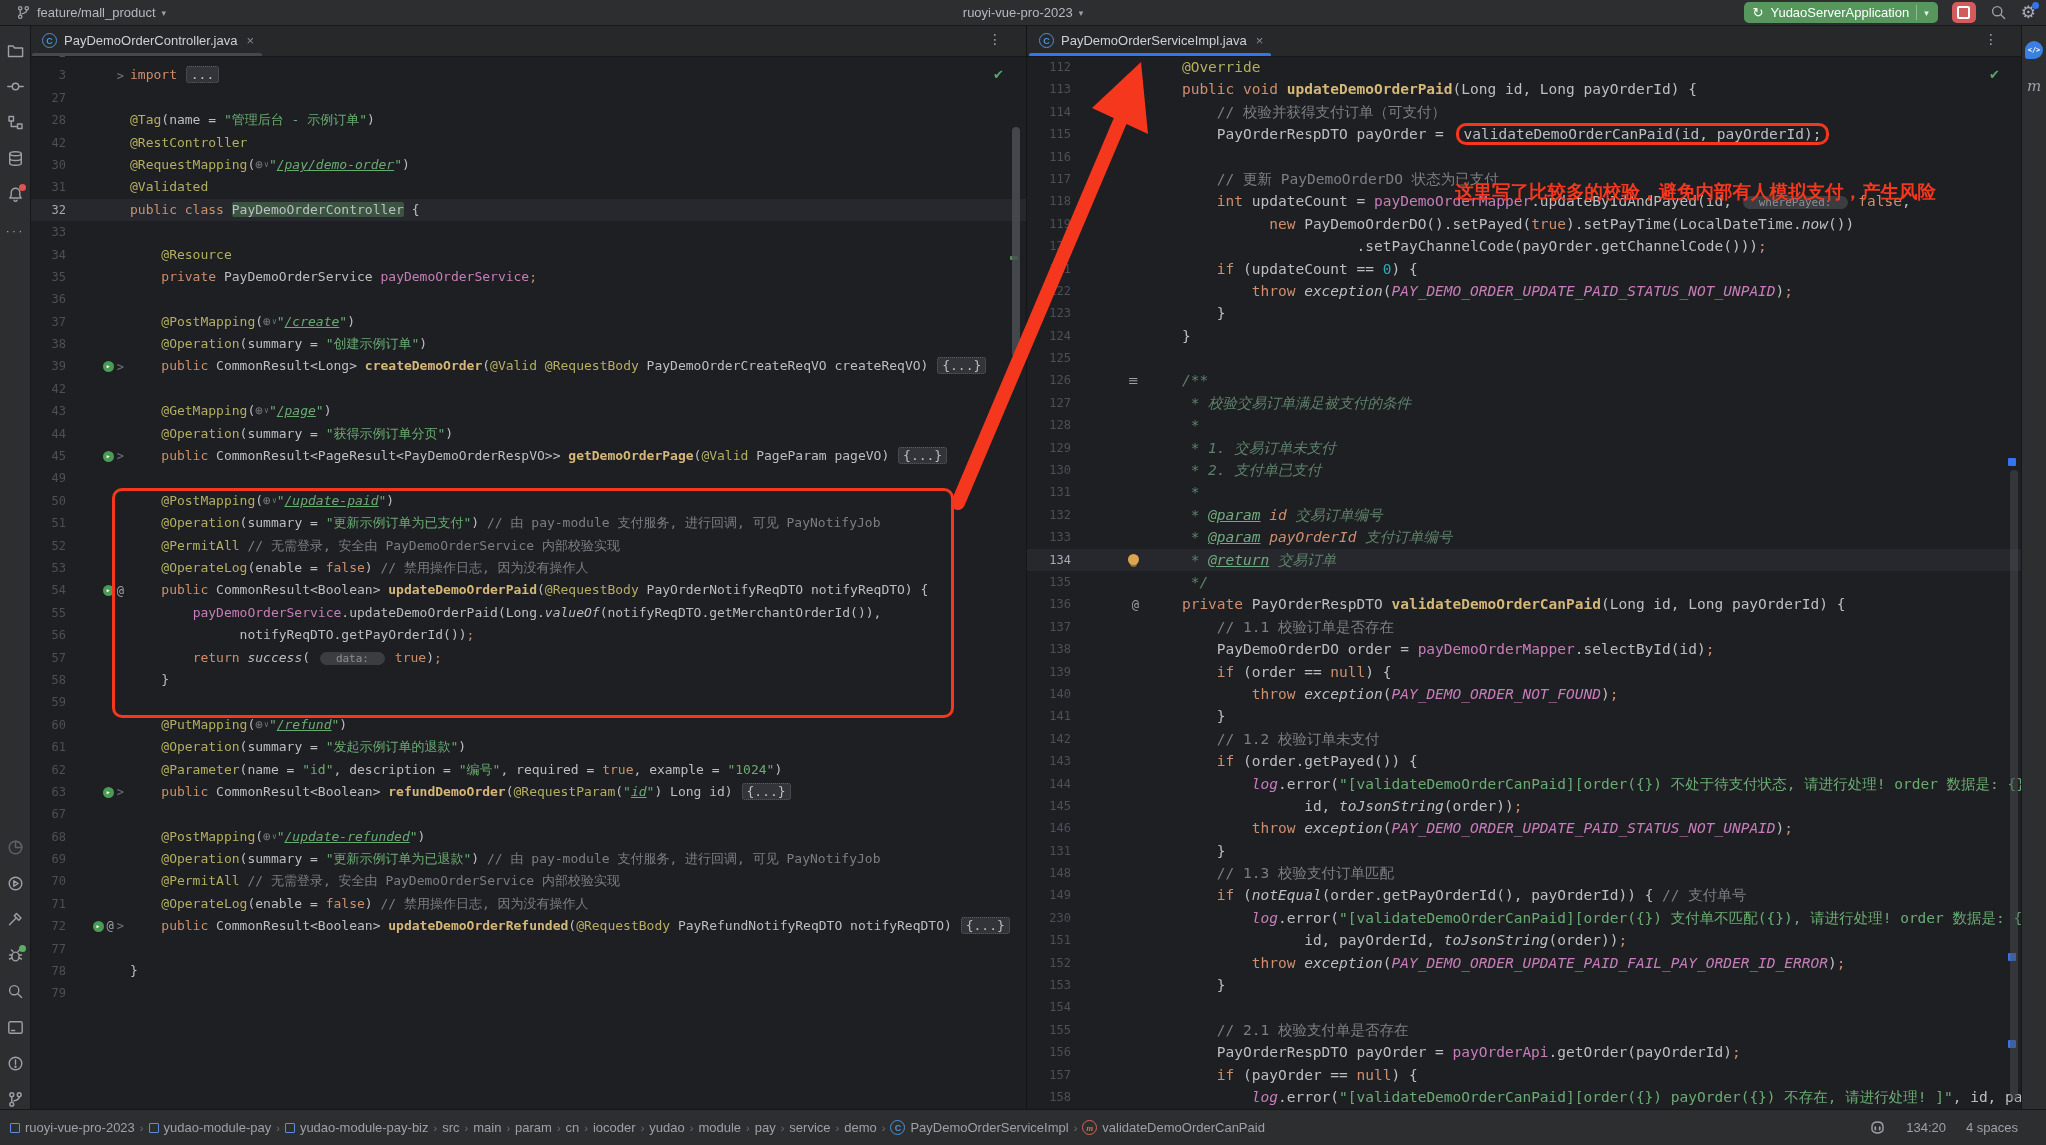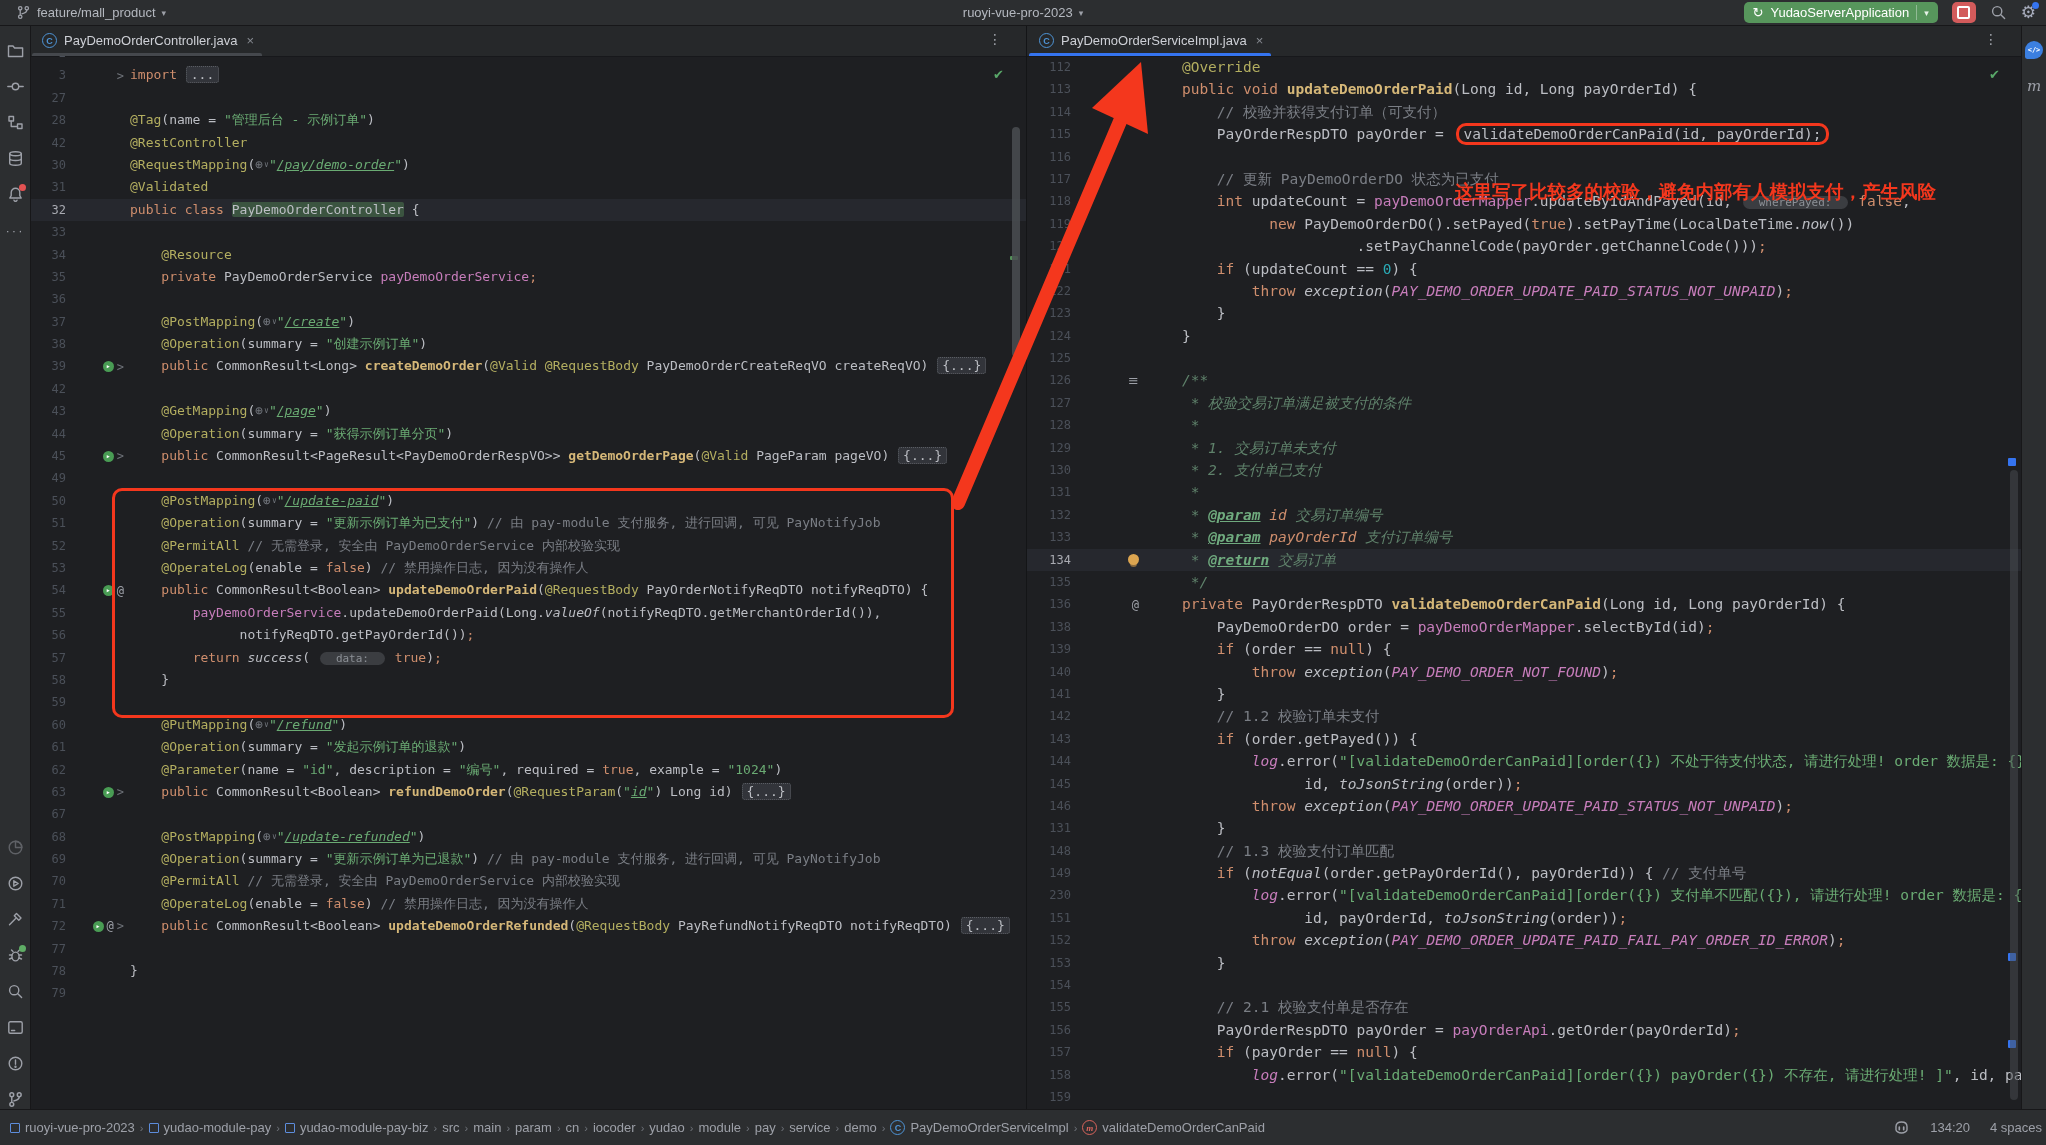--- a/index.html
+++ b/index.html
@@ -55,21 +55,21 @@
   #left-lines .lnum{width:36px;padding-right:4px;font-size:12px;}
   #left-lines .gut{width:54px;padding-right:6px;}
   #left-lines .row:first-child{margin-top:-14px;}
   #right-lines .row{font:14.5px/22.4px "DejaVu Sans Mono",monospace;}
   #right-lines .lnum{width:44px;padding-right:6px;font-size:12px;}
   #right-lines .gut{width:62px;padding-right:8px;}
   
   .tk-k{color:#CF8E6D;} .tk-d{color:#BCBEC4;} .tk-semi{color:#CF8E6D;}
   .tk-s{color:#6AAB73;} .tk-slink{color:#6AAB73;text-decoration:underline;font-style:italic;}
   .tk-c{color:#7A7E85;} .tk-doc{color:#5F826B;font-style:italic;}
-  .tk-doctag{color:#6FAA7E;font-style:italic;font-weight:bold;text-decoration:underline;}
+  .tk-doctag{color:#6FAA7E;font-style:italic;font-weight:normal;text-decoration:underline;}
   .tk-docp{color:#CF8E6D;font-style:italic;}
   .tk-ann{color:#B3AE60;} .tk-m{color:#D5B778;font-weight:600;}
   .tk-mi{color:#BCBEC4;font-style:italic;} .tk-fld{color:#C77DBB;}
   .tk-fldi{color:#C77DBB;font-style:italic;} .tk-const{color:#C77DBB;font-style:italic;}
   .tk-num{color:#2AACB8;}
   .tk-foldb{background:#32343A;border:1px dotted #5A5D63;border-radius:3px;padding:0 4px;color:#BCBEC4;margin:0 1px;}
   .tk-inlay{background:#3B3D41;color:#8C9096;border-radius:7px;padding:0 16px;font-size:11px;margin:0 2px;}
   .tk-globe{color:#6F737A;} .tk-globe::after{content:"\2228";font-size:8px;margin-left:1px;vertical-align:2px;color:#6F737A;}
   .tk-cls{background:#3B5440;border-radius:2px;color:#BCBEC4;}
   .tk-boxed{border:3px solid #F4371D;border-radius:10px;padding:0 5px;margin-left:3px;color:#BCBEC4;}
@@ -99,21 +99,21 @@
   .statusbar{position:absolute;left:0;bottom:0;width:100%;height:35px;background:#2C2E30;border-top:1px solid #171719;
              display:flex;align-items:center;color:#9DA0A8;font-size:13px;z-index:20;}
   .crumbs{display:flex;align-items:center;gap:5px;margin-left:10px;white-space:nowrap;}
   .crumb{display:flex;align-items:center;gap:5px;}
   .crumb-sep{color:#6F737A;font-size:11px;}
   .bc-module{width:8px;height:8px;border:1.5px solid #5D8DDC;border-radius:1px;display:inline-block;}
   .bc-class{width:13px;height:13px;border-radius:50%;border:1.2px solid #4E94D6;color:#4E94D6;
             font:600 9px "Liberation Sans",sans-serif;display:flex;align-items:center;justify-content:center;}
   .bc-method{width:13px;height:13px;border-radius:50%;border:1.2px solid #D8645C;color:#D8645C;
              font:italic 600 9px "Liberation Serif",serif;display:flex;align-items:center;justify-content:center;}
-  .status-right{margin-left:auto;display:flex;align-items:center;gap:20px;padding-right:4px;}
+  .status-right{margin-left:auto;display:flex;align-items:center;gap:20px;padding-right:28px;}
   svg.lineic{stroke:#9DA0A8;fill:none;stroke-width:1.4;stroke-linecap:round;stroke-linejoin:round;}
 </style>
 </head>
 <body>
 
 <div class="topbar">
   <div class="branch-widget">
     <svg class="lineic" width="15" height="15" viewBox="0 0 16 16">
       <circle cx="4.5" cy="3.5" r="1.8"></circle>
         <circle cx="11.5" cy="3.5" r="1.8"></circle>
@@ -627,20 +627,25 @@
         <span class="lnum">135</span>
         <span class="gut"></span>
         <span class="code">    <span class="tk-doc"> */</span></span>
       </div>
       <div class="row">
         <span class="lnum">136</span>
         <span class="gut">
           <span class="gi gi-at"></span>
         </span>
         <span class="code">    <span class="tk-k">private </span><span class="tk-d">PayOrderRespDTO </span><span class="tk-m">validateDemoOrderCanPaid</span><span class="tk-d">(Long id, Long payOrderId) {</span></span>
+      </div>
+      <div class="row">
+        <span class="lnum">137</span>
+        <span class="gut"></span>
+        <span class="code">        <span class="tk-c">// 1.1 校验订单是否存在</span></span>
       </div>
       <div class="row">
         <span class="lnum">138</span>
         <span class="gut"></span>
         <span class="code">        <span class="tk-d">PayDemoOrderDO order = </span><span class="tk-fld">payDemoOrderMapper</span><span class="tk-d">.selectById(id)</span><span class="tk-semi">;</span></span>
       </div>
       <div class="row">
         <span class="lnum">139</span>
         <span class="gut"></span>
         <span class="code">        <span class="tk-k">if </span><span class="tk-d">(order == </span><span class="tk-k">null</span><span class="tk-d">) {</span></span>

